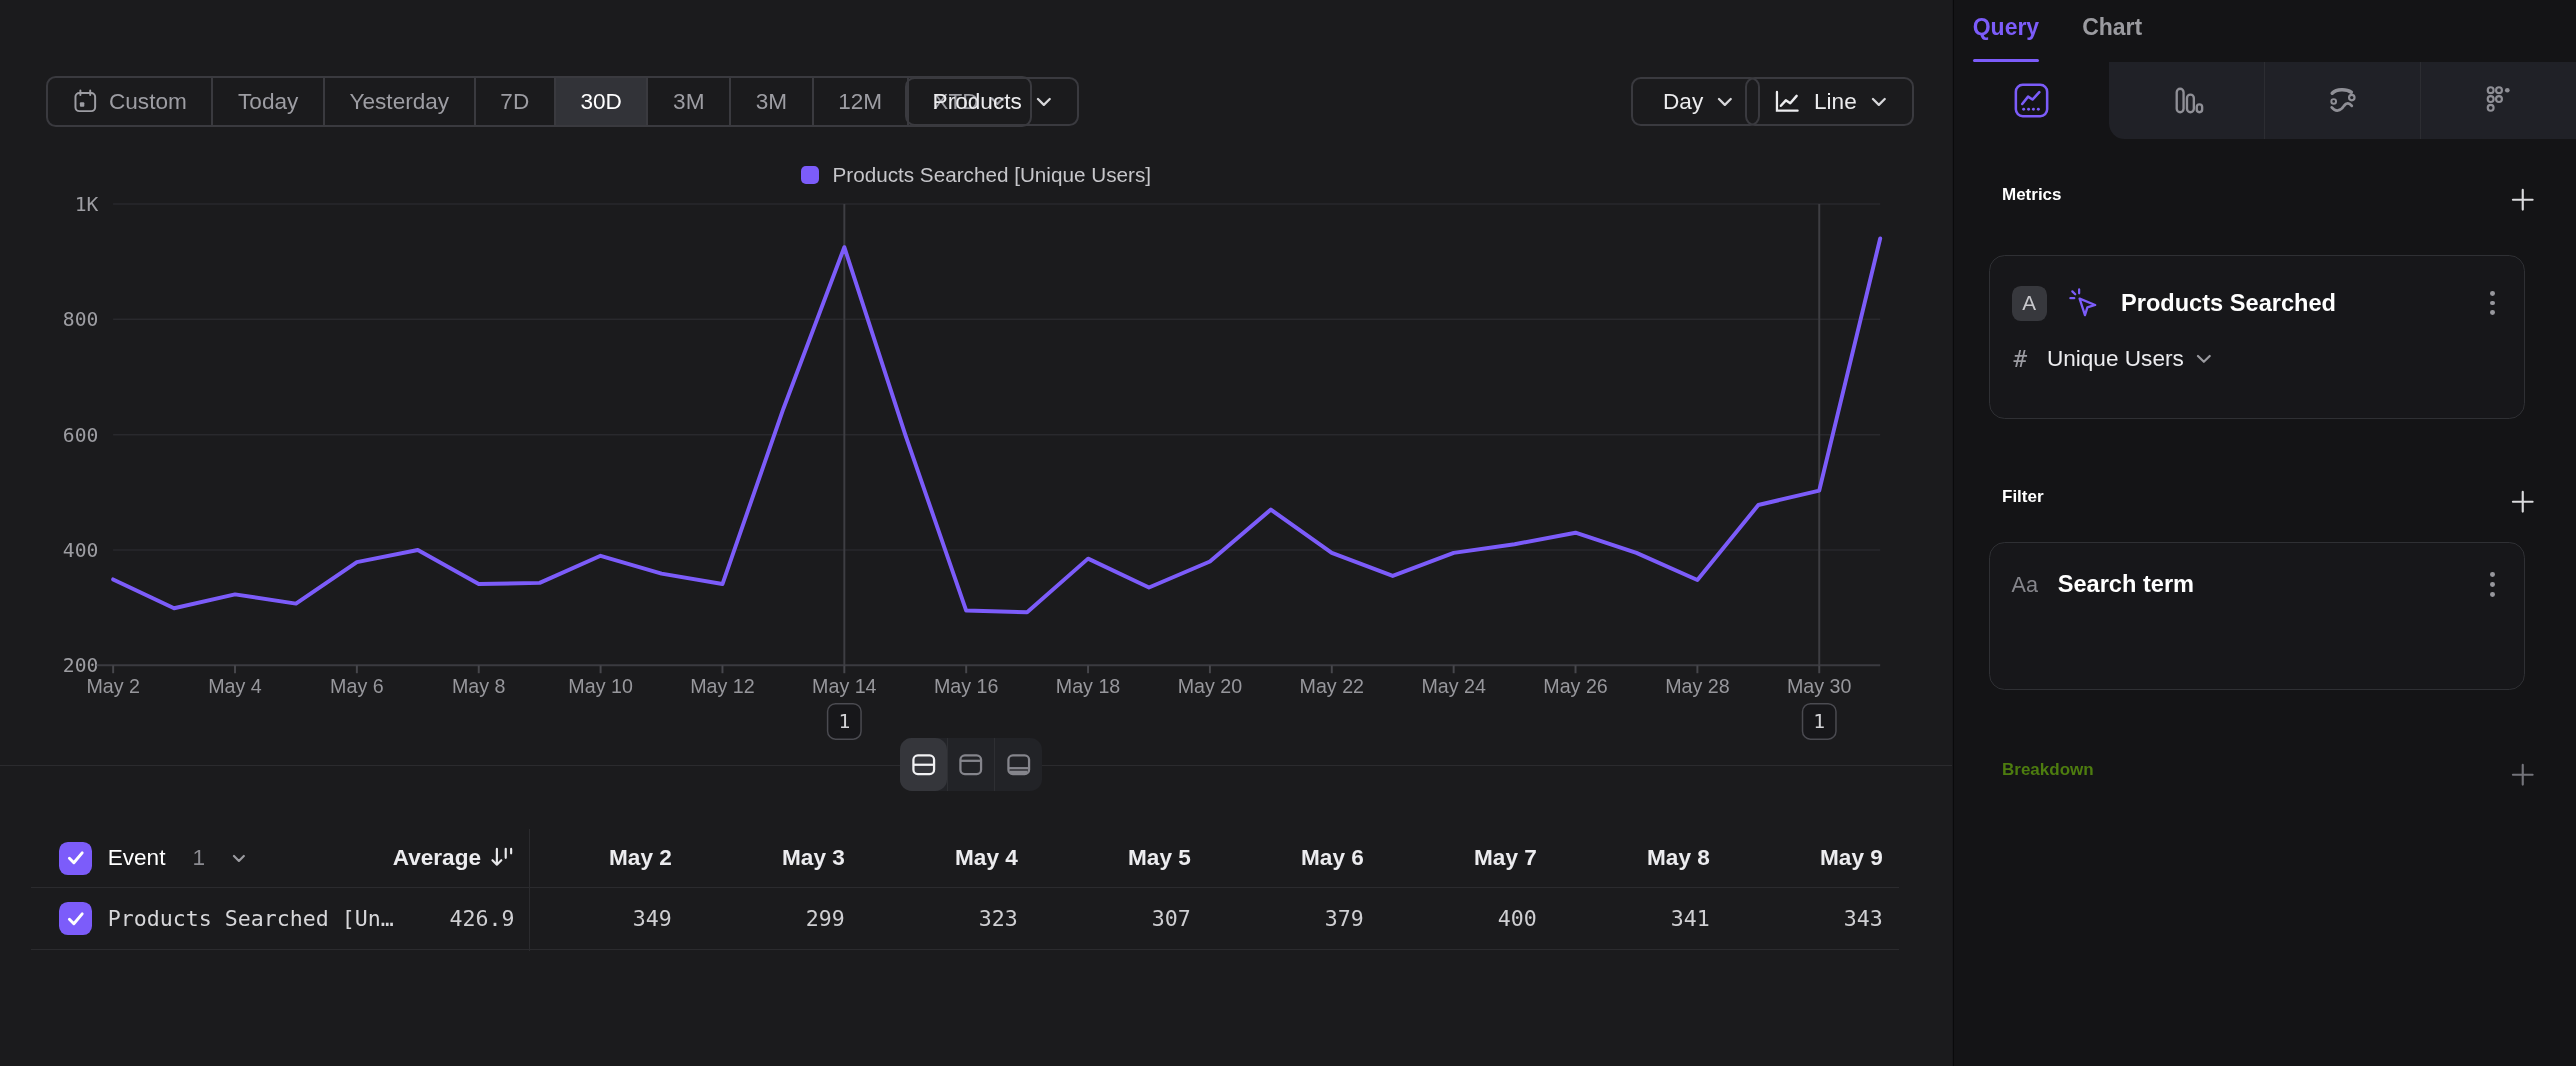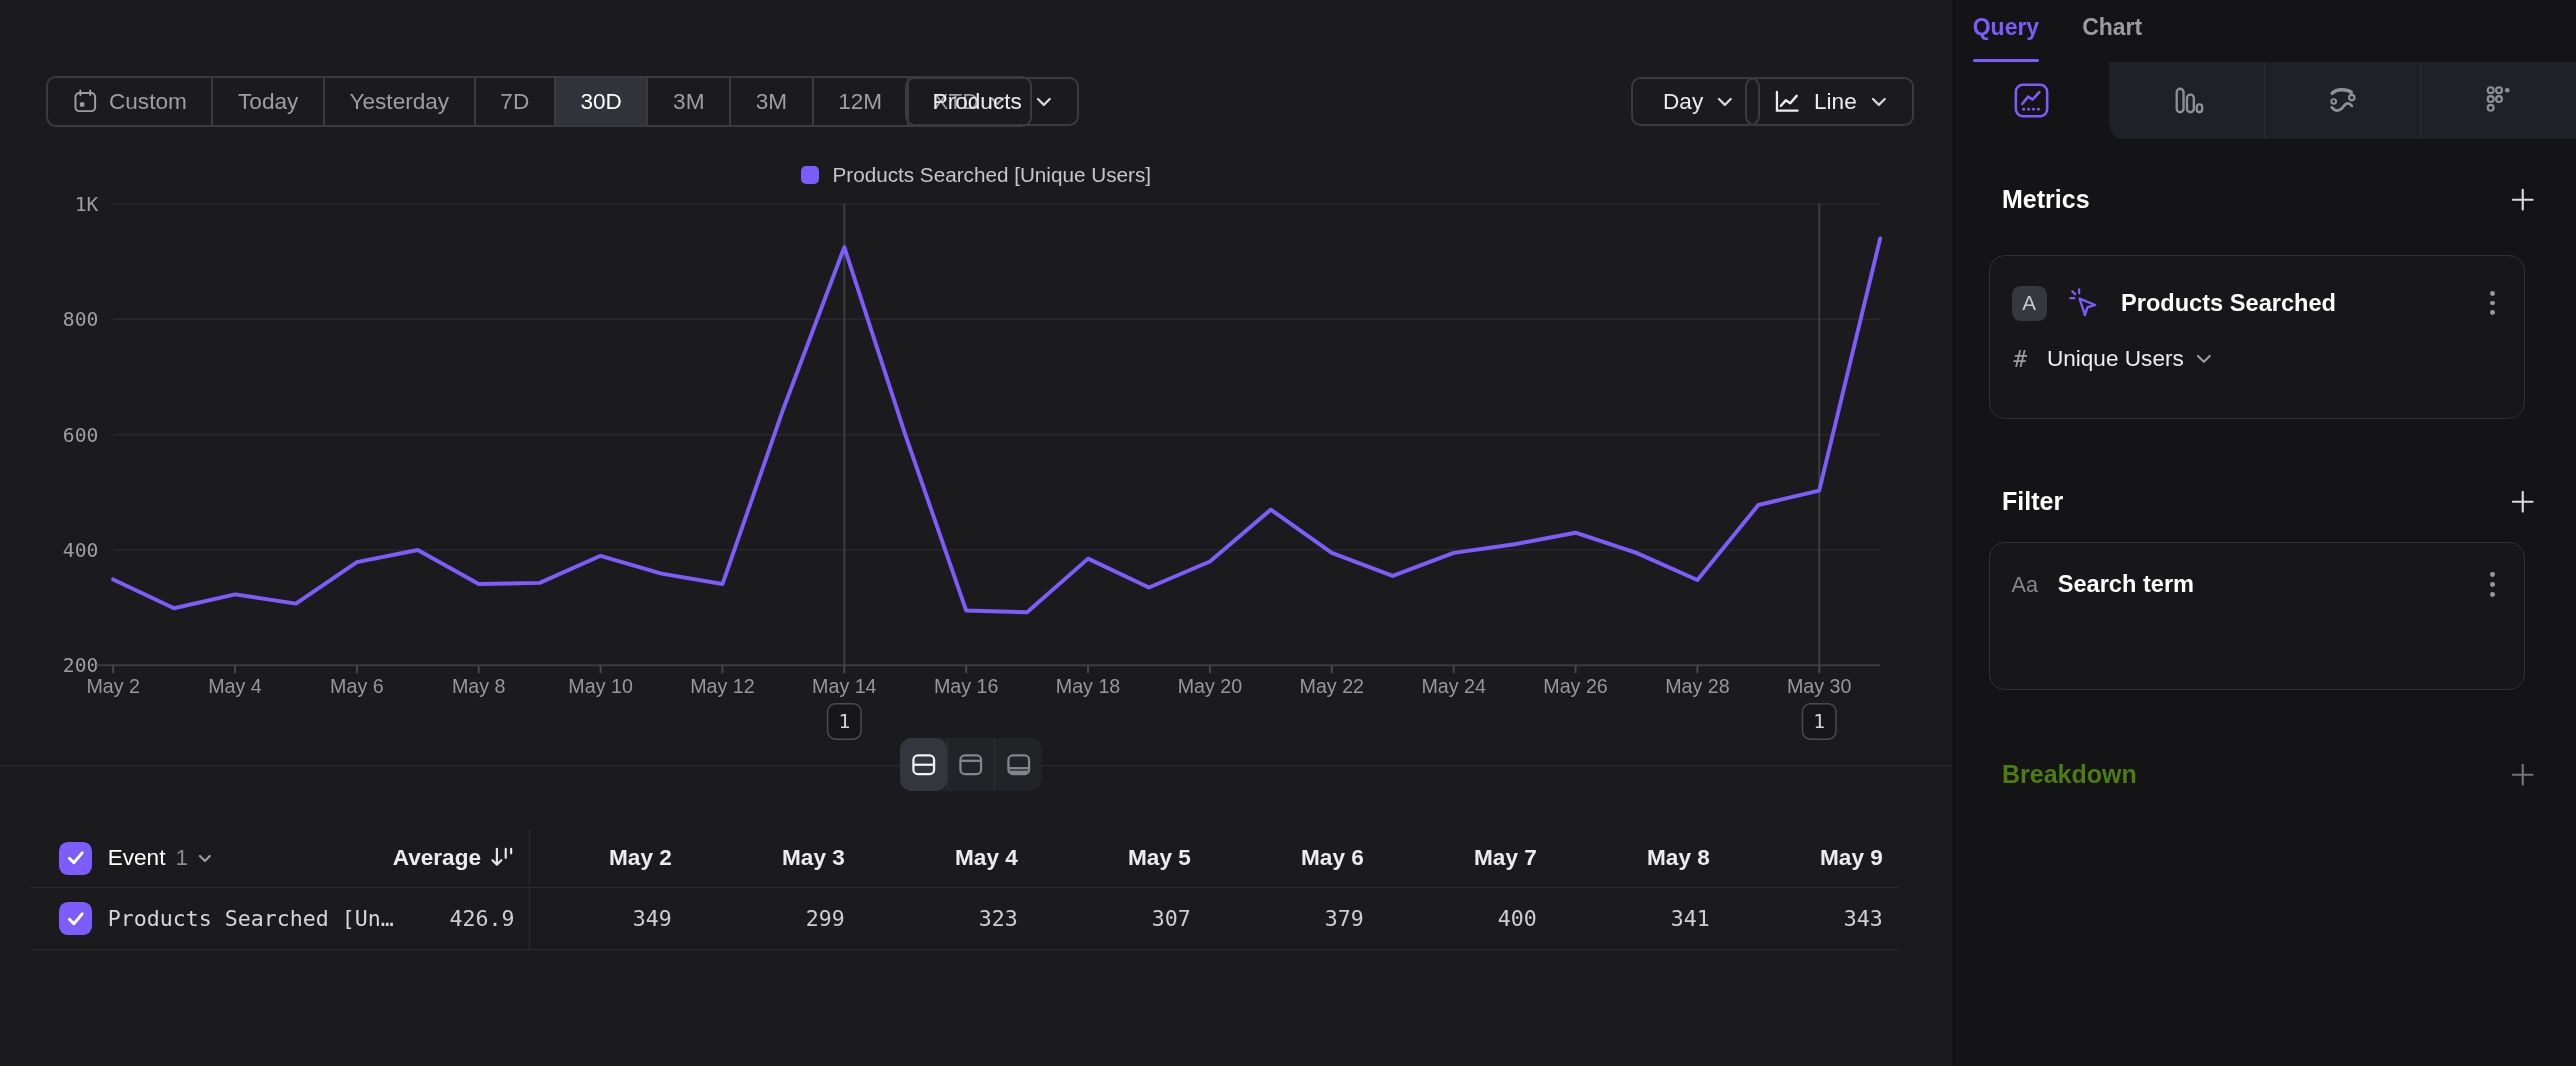--- a/index.html
+++ b/index.html
@@ -40,21 +40,21 @@
   .toggle-btn:first-child { border-left:none; }
   .toggle-btn.active { background:#35363b; border-radius:11.8px; color:#f2f2f4; border-left:none; }
 
   
   .table { position:absolute; left:30.5px; top:829px; width:1868px; }
   .trow { display:flex; align-items:center; border-bottom:1px solid #2b2b2e; }
   .trow.head { height:59px; } .trow.body { height:62px; }
   .c-check { width:33px; height:33px; margin-left:28.5px; border-radius:8.9px; background:var(--accent);
              display:flex; align-items:center; justify-content:center; cursor:pointer; flex:0 0 auto; }
   .c-name { width:307px; margin-left:15.7px; font-size:22.6px; color:#ffffff; display:flex;
-            align-items:center; gap:10px; white-space:nowrap; }
+            align-items:center; gap:27px; white-space:nowrap; }
   .c-name .count { color:#8b8b91; }
   .c-name.rowname { color:#d6d6d9; font-size:21.6px; overflow:hidden; text-overflow:ellipsis; display:block; line-height:62px;}
   .c-avg { width:128px; display:flex; justify-content:flex-end; align-items:center; gap:7.9px;
            font-size:22.6px; color:#ececef; font-weight:bold; }
   .c-avg.val { font-weight:normal; color:#cfcfd2; font-size:21.6px; }
   .v-sep { position:absolute; left:498px; top:0; width:1px; height:122px; background:#2b2b2e; }
   .t-col { width:173px; text-align:right; padding-right:15.7px; flex:0 0 auto; }
   .t-col-head { font-size:22.6px; font-weight:bold; color:#ececef; cursor:pointer; }
   .t-col-val  { font-size:21.6px; color:#cfcfd2; }
 
@@ -68,21 +68,21 @@
                           border-radius:3px; background:var(--accent); }
   .icon-strip { position:absolute; left:0; top:62px; width:623px; height:77px; }
   .icon-cell { position:absolute; top:0; height:77px; display:flex; align-items:center;
                justify-content:center; cursor:pointer; }
   .cell-0 { left:0; width:155px; }
   .gray-group { position:absolute; left:155px; top:0; width:467px; height:77px; background:#202127;
                 border-radius:0 0 0 15.7px; display:flex; }
   .gray-group .icon-cell { position:relative; flex:1; border-left:1px solid #2c2d32; }
   .gray-group .icon-cell:first-child { border-left:none; }
 
-  .sb-head { position:absolute; left:48px; font-size:25px; font-weight:bold; color:#ffffff;text-align:right; }
+  .sb-head { position:absolute; left:48px; font-size:17px; font-weight:bold; color:#ffffff;text-align:right; }
   .sb-plus { position:absolute; right:39px; width:29.5px; height:29.5px; cursor:pointer; }
   .sb-card { position:absolute; left:35px; width:536px; border:1px solid #2f3034; border-radius:15.7px;
              background:#17171a; }
   .card-row1 { display:flex; align-items:center; gap:19.7px; padding:29.5px 25.6px 0 21.6px; }
   .letter-badge { width:35px; height:35px; border-radius:8.9px; background:#37383d; color:#c9c9cd;
                   font-size:20.7px; display:flex; align-items:center; justify-content:center; }
   .card-title { font-size:23.6px; font-weight:bold; color:#ffffff; flex:1; cursor:pointer; }
   .kebab { display:flex; flex-direction:column; gap:4.9px; cursor:pointer; padding:3.9px; }
   .kebab i { width:4.9px; height:4.9px; border-radius:50%; background:#97979d; }
   .card-row2 { display:flex; align-items:center; gap:19.7px; padding:25.6px 25.6px 0 23.6px; font-size:22.6px; }

